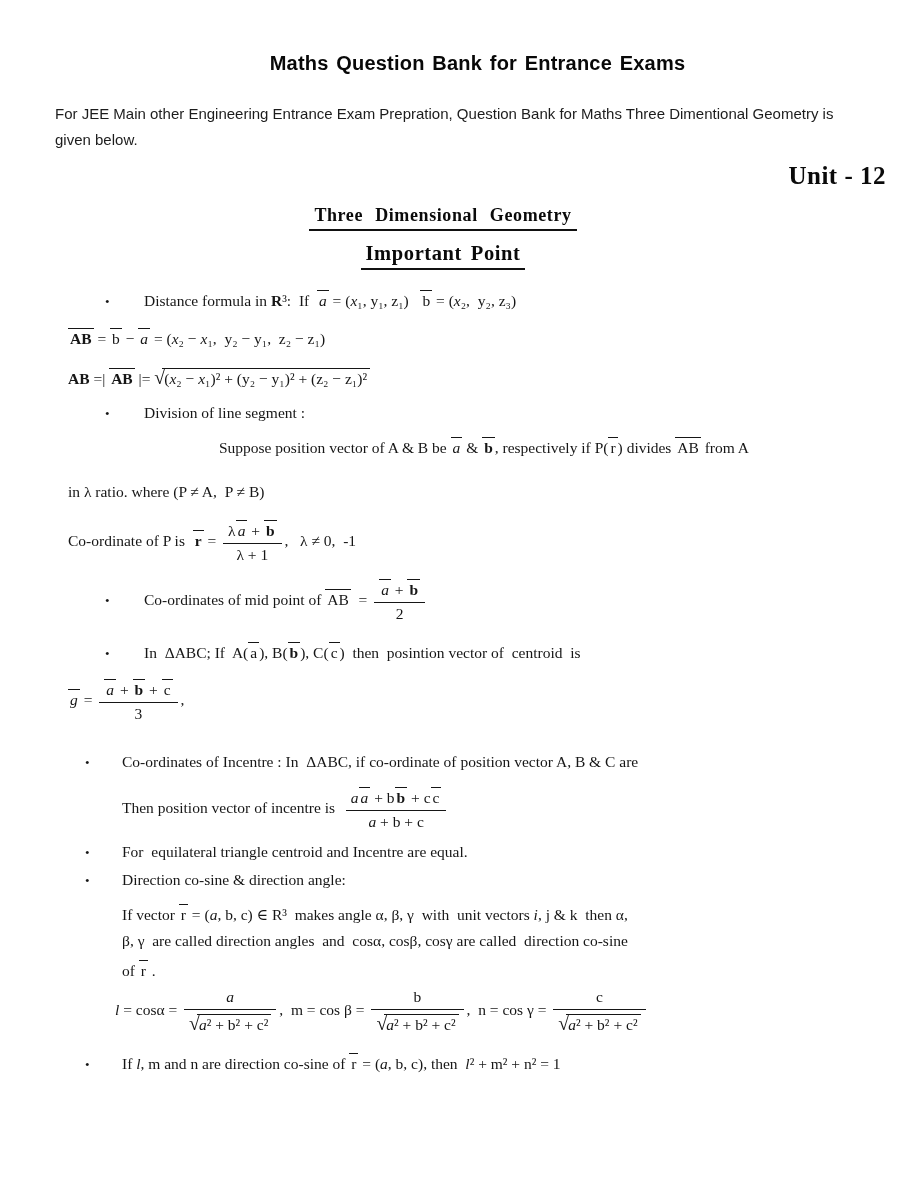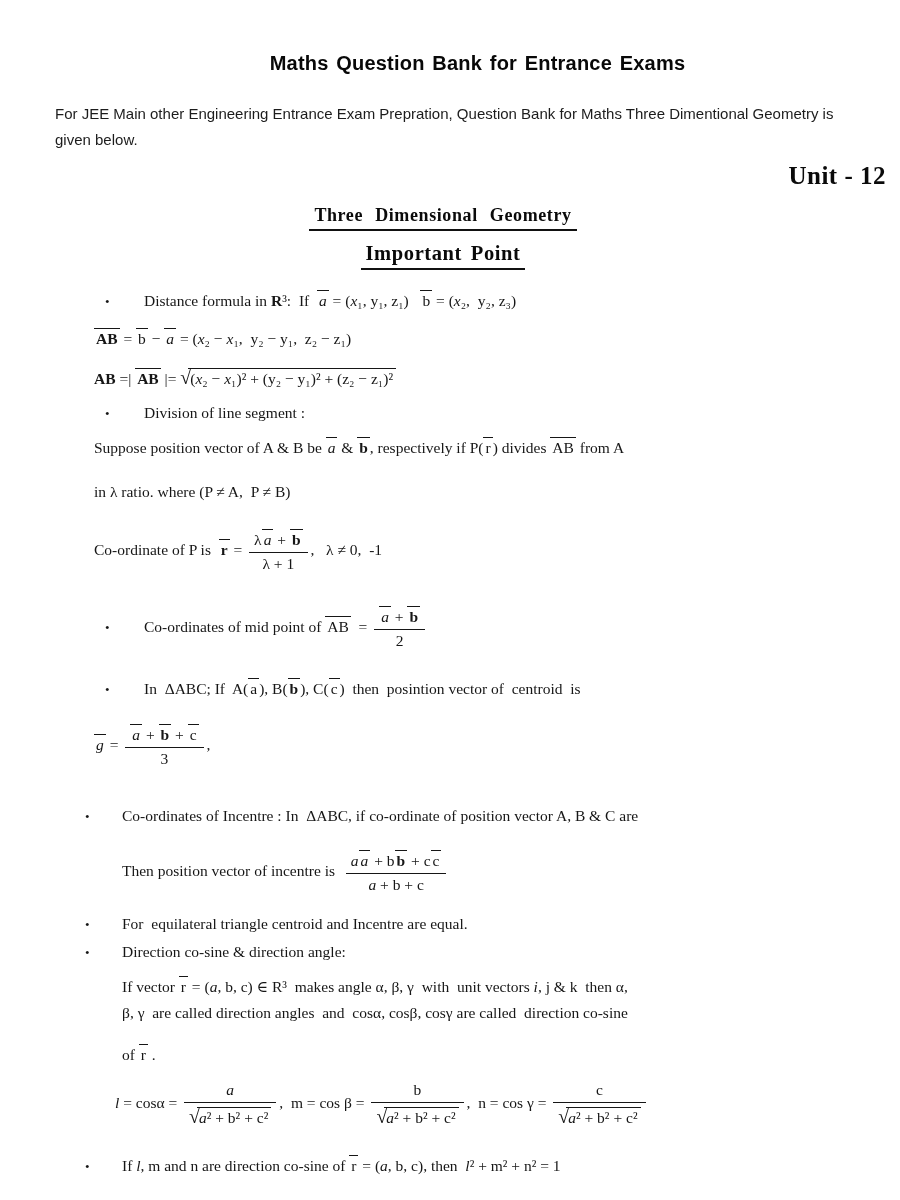--- a/index.html
+++ b/index.html
@@ -28,45 +28,45 @@
   .h-chapter{margin:15px 14px 0 0;text-align:center;font-weight:bold;font-size:18px;color:#0a0a0a;}
   .h-sub{margin:11px 14px 0 0;text-align:center;font-weight:bold;font-size:20.5px;color:#0a0a0a;}
   .uline{display:inline-block;border-bottom:2px solid #111;padding:0 5px 3px 5px;}
   .h-chapter .uline{word-spacing:7px;letter-spacing:0.6px;}
   .h-sub .uline{word-spacing:3px;letter-spacing:0.6px;}
 
   .row{display:flex;align-items:baseline;white-space:nowrap;font-size:15.5px;line-height:1.35;}
   .row .bl{flex:none;font-size:13px;}
   .ind1{padding-left:105px;}  .ind1 .bl{width:39px;}
   .ind0{padding-left:85px;}   .ind0 .bl{width:37px;}
-  .c1{padding-left:94px;}
+  .c1{padding-left:68px;}
   .c0{padding-left:122px;}
   .pl115{padding-left:115px;}
   .tks{display:block;}
 
   .it{font-style:italic;}
   .bd{font-weight:bold;}
 
   .ov{display:inline-block;border-top:1.4px solid #161616;padding:1px 2px 0 2px;line-height:1.12;}
 
-  .fr{display:inline-block;vertical-align:middle;text-align:center;margin:9px 3px;}
+  .fr{display:inline-block;vertical-align:middle;text-align:center;margin:0 3px;}
   .fr .num{display:block;padding:0 5px 2px 5px;line-height:1.2;}
   .fr .den{display:block;border-top:1.4px solid #161616;padding:2px 5px 0 5px;line-height:1.2;}
 
   .sq{white-space:nowrap;}
   .sq .rad{font-size:1.28em;letter-spacing:-1px;}
   .sq .vinc{display:inline-block;border-top:1.5px solid #161616;line-height:1.25;padding:0 3px 0 2px;margin-left:-2px;}
 
   
   .r0{margin-top:20px;} .r1{margin-top:16px;} .r2{margin-top:15px;}
-  .r3{margin-top:12px;} .r4{margin-top:13px;} .r5{margin-top:23px;}
+  .r3{margin-top:12px;} .r4{margin-top:13px;justify-content:center;} .r5{margin-top:23px;}
   .r6{margin-top:17px;} .r7{margin-top:15px;} .r8{margin-top:19px;}
   .r9{margin-top:15px;} .r10{margin-top:29px;} .r11{margin-top:7px;}
   .r12{margin-top:14px;} .r13{margin-top:10px;} .r14{margin-top:7px;}
-  .r15{margin-top:14px;} .r16{margin-top:5px;} .r17{margin-top:20px;}
+  .r15{margin-top:14px;} .r16{margin-top:5px;} .r17{margin-top:8px;}
   .r18{margin-top:6px;} .r19{margin-top:17px;}
 </style>
 </head>
 <body>
 
 <div class="page">
 
   <h1 class="title">Maths Question Bank for Entrance Exams</h1>
 
   <p class="intro">For JEE Main other Engineering Entrance Exam Prepration, Question Bank for Maths Three Dimentional Geometry is given below.</p>

